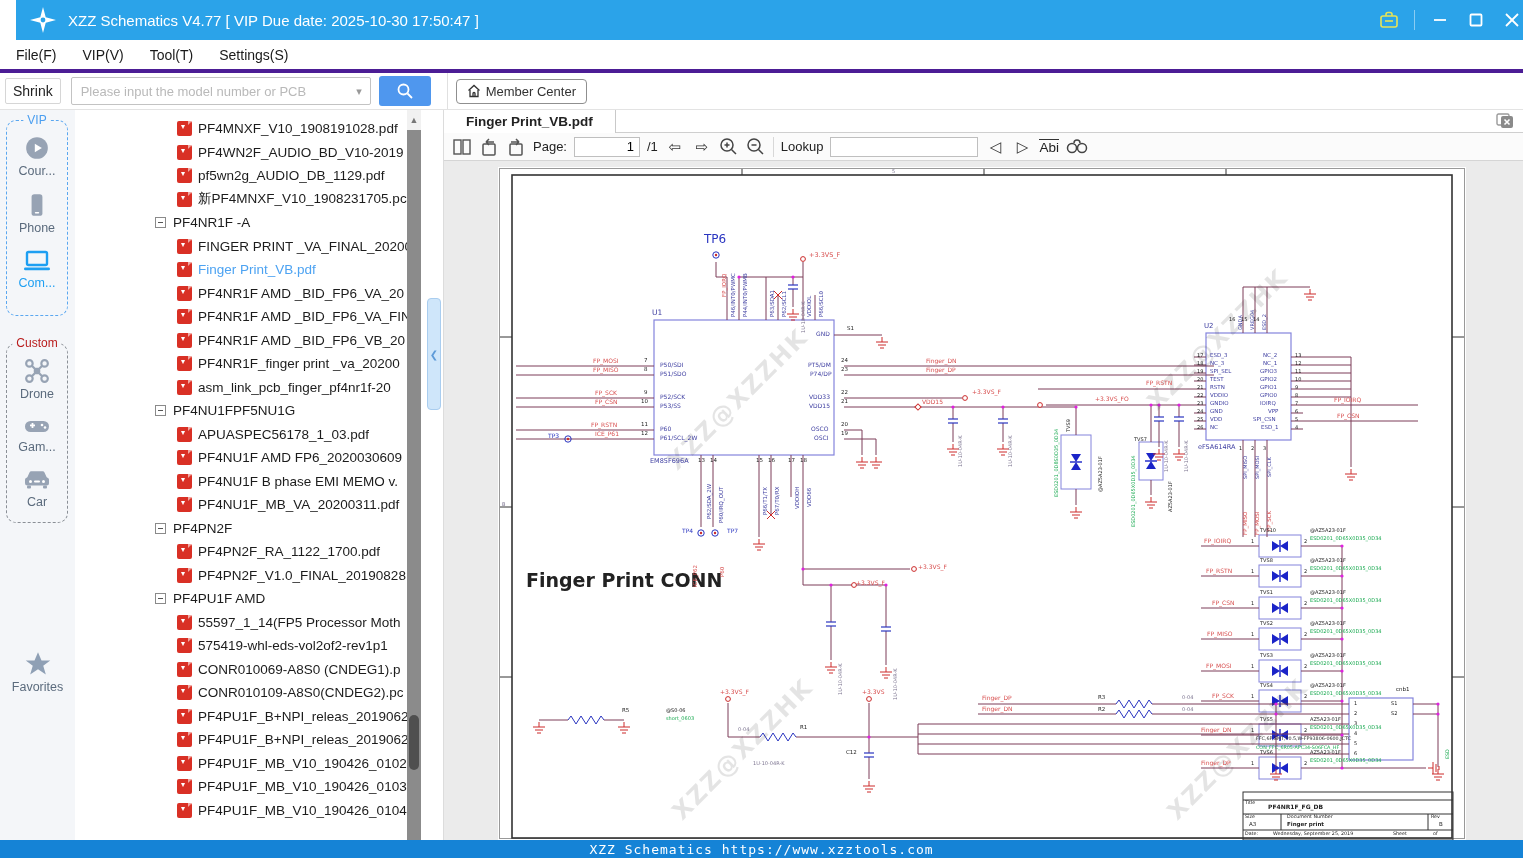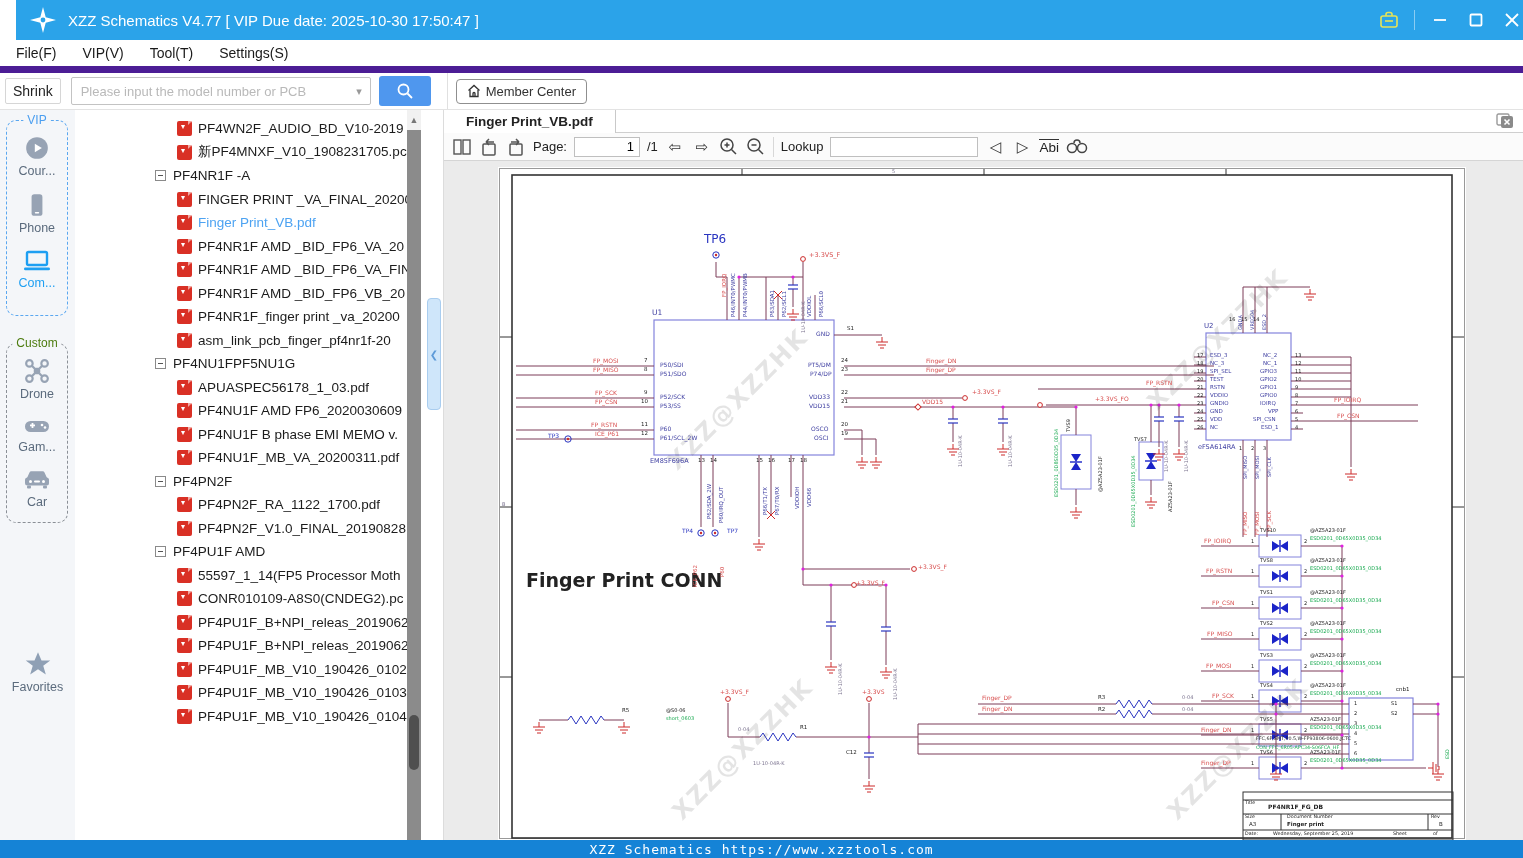--- a/index.html
+++ b/index.html
@@ -8,42 +8,42 @@
 
   
   .titlebar { position:absolute; left:0; top:0; width:1523px; height:40px; background:#2ba3e9; display:flex; align-items:center;margin-left:16px; }
   .appicon { width:26px; height:26px; margin:0 12px 0 14px; }
   .apptitle { color:#fff; font-size:15px; }
   .winctrls { margin-left:auto; display:flex; align-items:center; gap:14px; padding-right:16px; }
   .winbtn { width:22px; height:22px; display:flex; align-items:center; justify-content:center; cursor:pointer; }
   .windiv { width:1px; height:20px; background:rgba(255,255,255,.45); }
 
   
-  .menubar { position:absolute; left:0; top:40px; width:1523px; height:33px; background:#fff; display:flex; align-items:center; gap:26px; padding-left:16px; border-bottom:7px solid #4c1d95; }
+  .menubar { position:absolute; left:0; top:40px; width:1523px; height:33px; background:#fff; display:flex; align-items:center; gap:26px; padding-left:16px; border-bottom:4px solid #4c1d95; }
   .menu-item { font-size:14px; color:#1a1a1a; cursor:pointer; }
 
   
   .searchrow { position:absolute; left:0; top:73px; width:1523px; height:37px; background:#fff; display:flex; align-items:center; border-bottom:1px solid #e3e3e3; }
   .shrinkbtn { margin-left:5px; border:1px solid #d6d6d6; border-radius:2px; padding:4px 7px; font-size:14px; }
   .searchbox { position:relative; margin-left:10px; width:300px; height:28px; border:1px solid #c3c3c3; border-radius:2px; display:flex; align-items:center; }
   .searchbox input { border:none; outline:none; width:270px; padding-left:9px; font-size:13px; font-family:"Liberation Sans",sans-serif; color:#333; background:transparent; }
   .searchbox input::placeholder { color:#b9b9b9; }
   .chev { color:#999; font-size:11px; margin-left:auto; padding-right:8px; }
   .searchbtn { margin-left:8px; width:52px; height:30px; background:#4f97ee; border-radius:3px; display:flex; align-items:center; justify-content:center; cursor:pointer; }
   .vsep { width:1px; height:36px; background:#e0e0e0; margin-left:16px; }
   .memberbtn { margin-left:8px; height:25px; border:1px solid #8f8f8f; border-radius:4px; display:flex; align-items:center; gap:5px; padding:0 10px; font-size:13px; color:#333; cursor:pointer; }
 
   
   .rail { position:absolute; left:0; top:110px; width:75px; height:730px; background:#f4f6f9; }
   .groupbox { position:absolute; left:6px; width:62px; border-radius:10px; }
   .vipbox { top:10px; height:196px; border:1px dashed #5aa7f0; }
   .custombox { top:233px; height:180px; border:1px dashed #8a8f96; }
   .grouplab { position:absolute; top:-8px; left:50%; transform:translateX(-50%); background:#f4f6f9; padding:0 4px; font-size:12px; }
   .viplab { color:#4a9ef0; }
-  .customlab { color:#4d7c0f; }
+  .customlab { color:#b91c1c; }
   .railitem { display:flex; flex-direction:column; align-items:center; margin-top:14px; cursor:pointer; }
   .railitem .rlab { font-size:12.5px; color:#5b6b7d; margin-top:3px; }
   .railitem.active .rlab { color:#1e9ff2; }
   .fav { position:absolute; left:0; top:540px; width:75px; display:flex; flex-direction:column; align-items:center; cursor:pointer; }
   .fav .rlab { font-size:12.5px; color:#5b6b7d; margin-top:2px; }
 
   
   .tree { position:absolute; left:75px; top:110px; width:332px; height:730px; background:#fff; overflow:hidden; padding-top:7px; }
   .trow { height:23.5px; display:flex; align-items:center; white-space:nowrap; overflow:hidden; cursor:pointer; }
   .trow.file { padding-left:102px; }
@@ -221,24 +221,34 @@
   <div class="fav">
     <svg width="30" height="28" viewBox="0 0 24 24">
       <polygon points="12,2 15,9 22.5,9 16.5,13.5 18.7,21 12,16.5 5.3,21 7.5,13.5 1.5,9 9,9" fill="#8fa0b5"></polygon>
     </svg>
     <span class="rlab">Favorites</span>
   </div>
 </div>
 
 <div class="tree">
 
+<div class="trow file">
+
+      <span class="pdficon"></span>
+      <span class="tlabel">PF4MNXF_V10_1908191028.pdf</span>
+    </div>
     <div class="trow file">
 
       <span class="pdficon"></span>
       <span class="tlabel">PF4WN2F_AUDIO_BD_V10-2019</span>
+    </div>
+    <div class="trow file">
+
+      <span class="pdficon"></span>
+      <span class="tlabel">pf5wn2g_AUDIO_DB_1129.pdf</span>
     </div>
     <div class="trow file">
 
       <span class="pdficon"></span>
       <span class="tlabel">新PF4MNXF_V10_1908231705.pc</span>
     </div>
     <div class="trow group">
       <span class="expander"></span>
 
       <span class="tlabel">PF4NR1F -A</span>
@@ -320,20 +330,30 @@
     </div>
     <div class="trow group">
       <span class="expander"></span>
 
       <span class="tlabel">PF4PU1F AMD</span>
     </div>
     <div class="trow file">
 
       <span class="pdficon"></span>
       <span class="tlabel">55597_1_14(FP5 Processor Moth</span>
+    </div>
+    <div class="trow file">
+
+      <span class="pdficon"></span>
+      <span class="tlabel">575419-whl-eds-vol2of2-rev1p1</span>
+    </div>
+    <div class="trow file">
+
+      <span class="pdficon"></span>
+      <span class="tlabel">CONR010069-A8S0 (CNDEG1).p</span>
     </div>
     <div class="trow file">
 
       <span class="pdficon"></span>
       <span class="tlabel">CONR010109-A8S0(CNDEG2).pc</span>
     </div>
     <div class="trow file">
 
       <span class="pdficon"></span>
       <span class="tlabel">PF4PU1F_B+NPI_releas_2019062</span>

